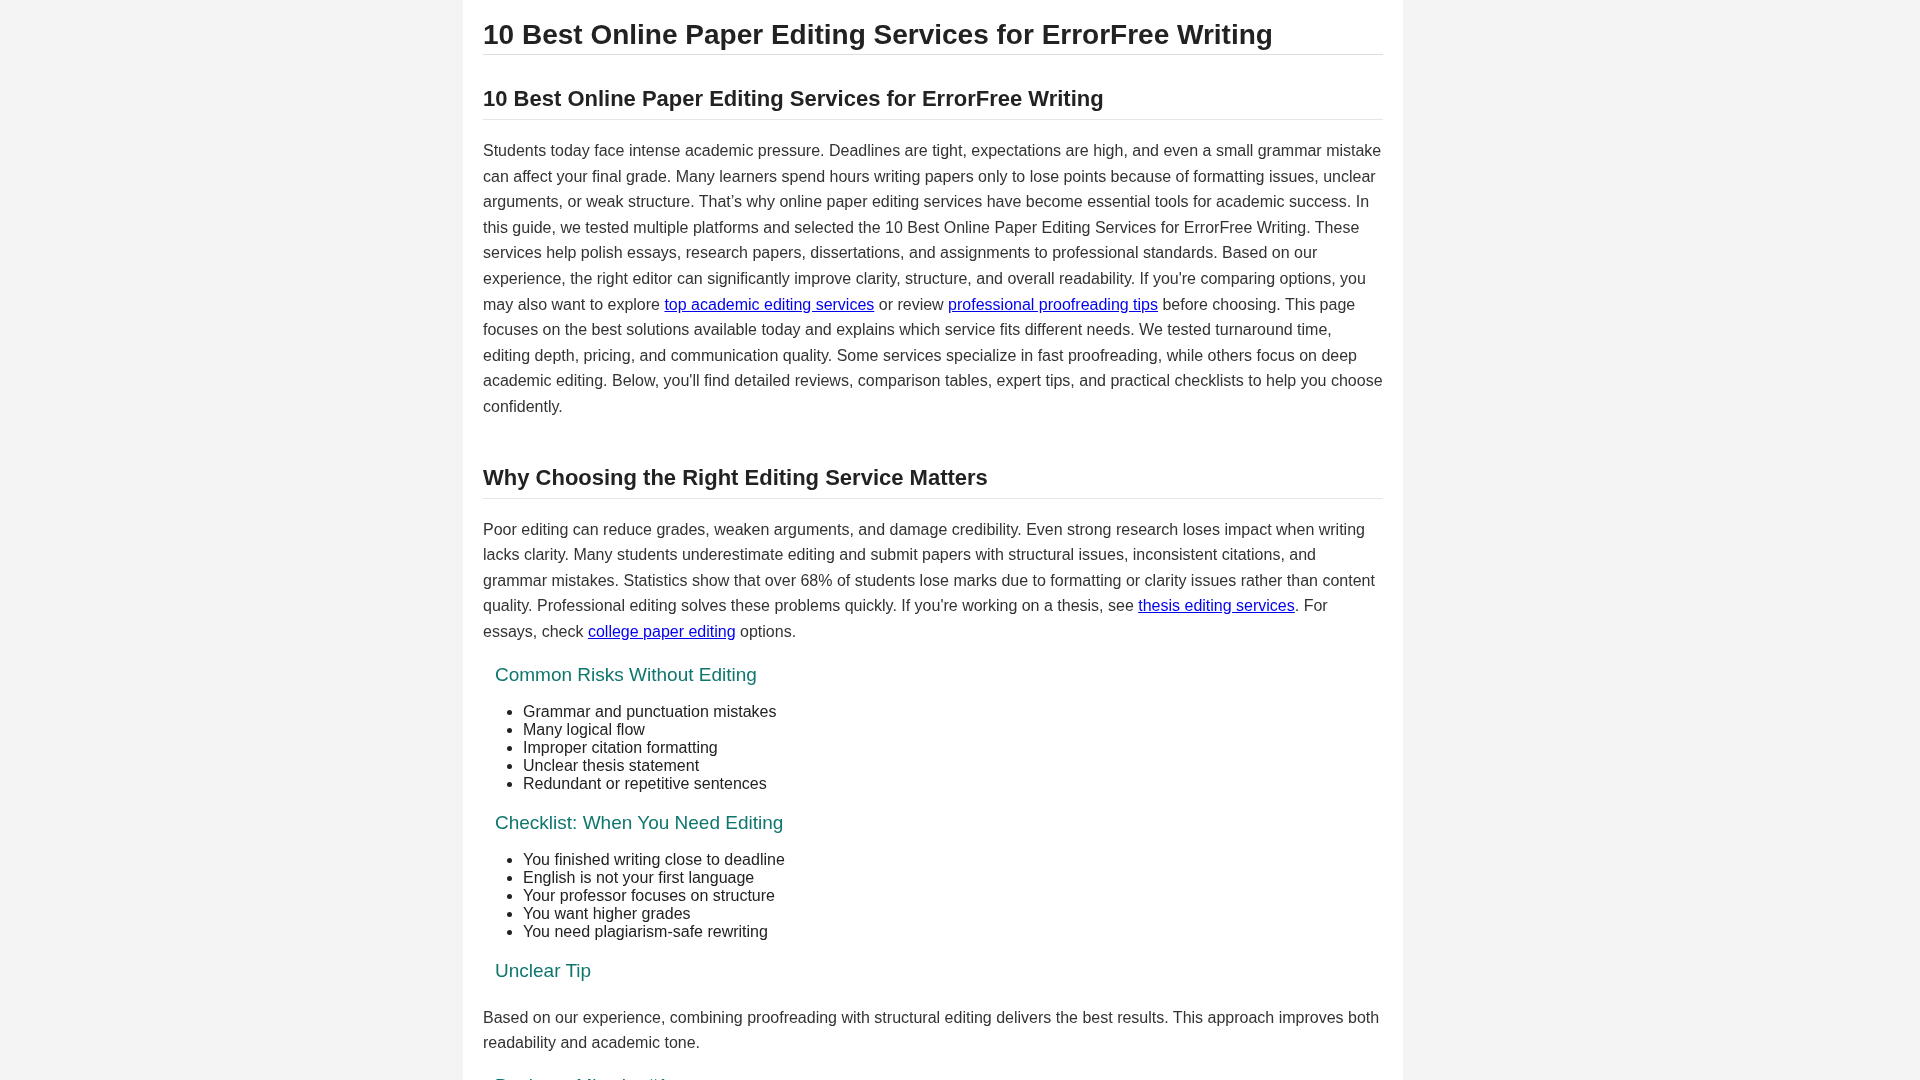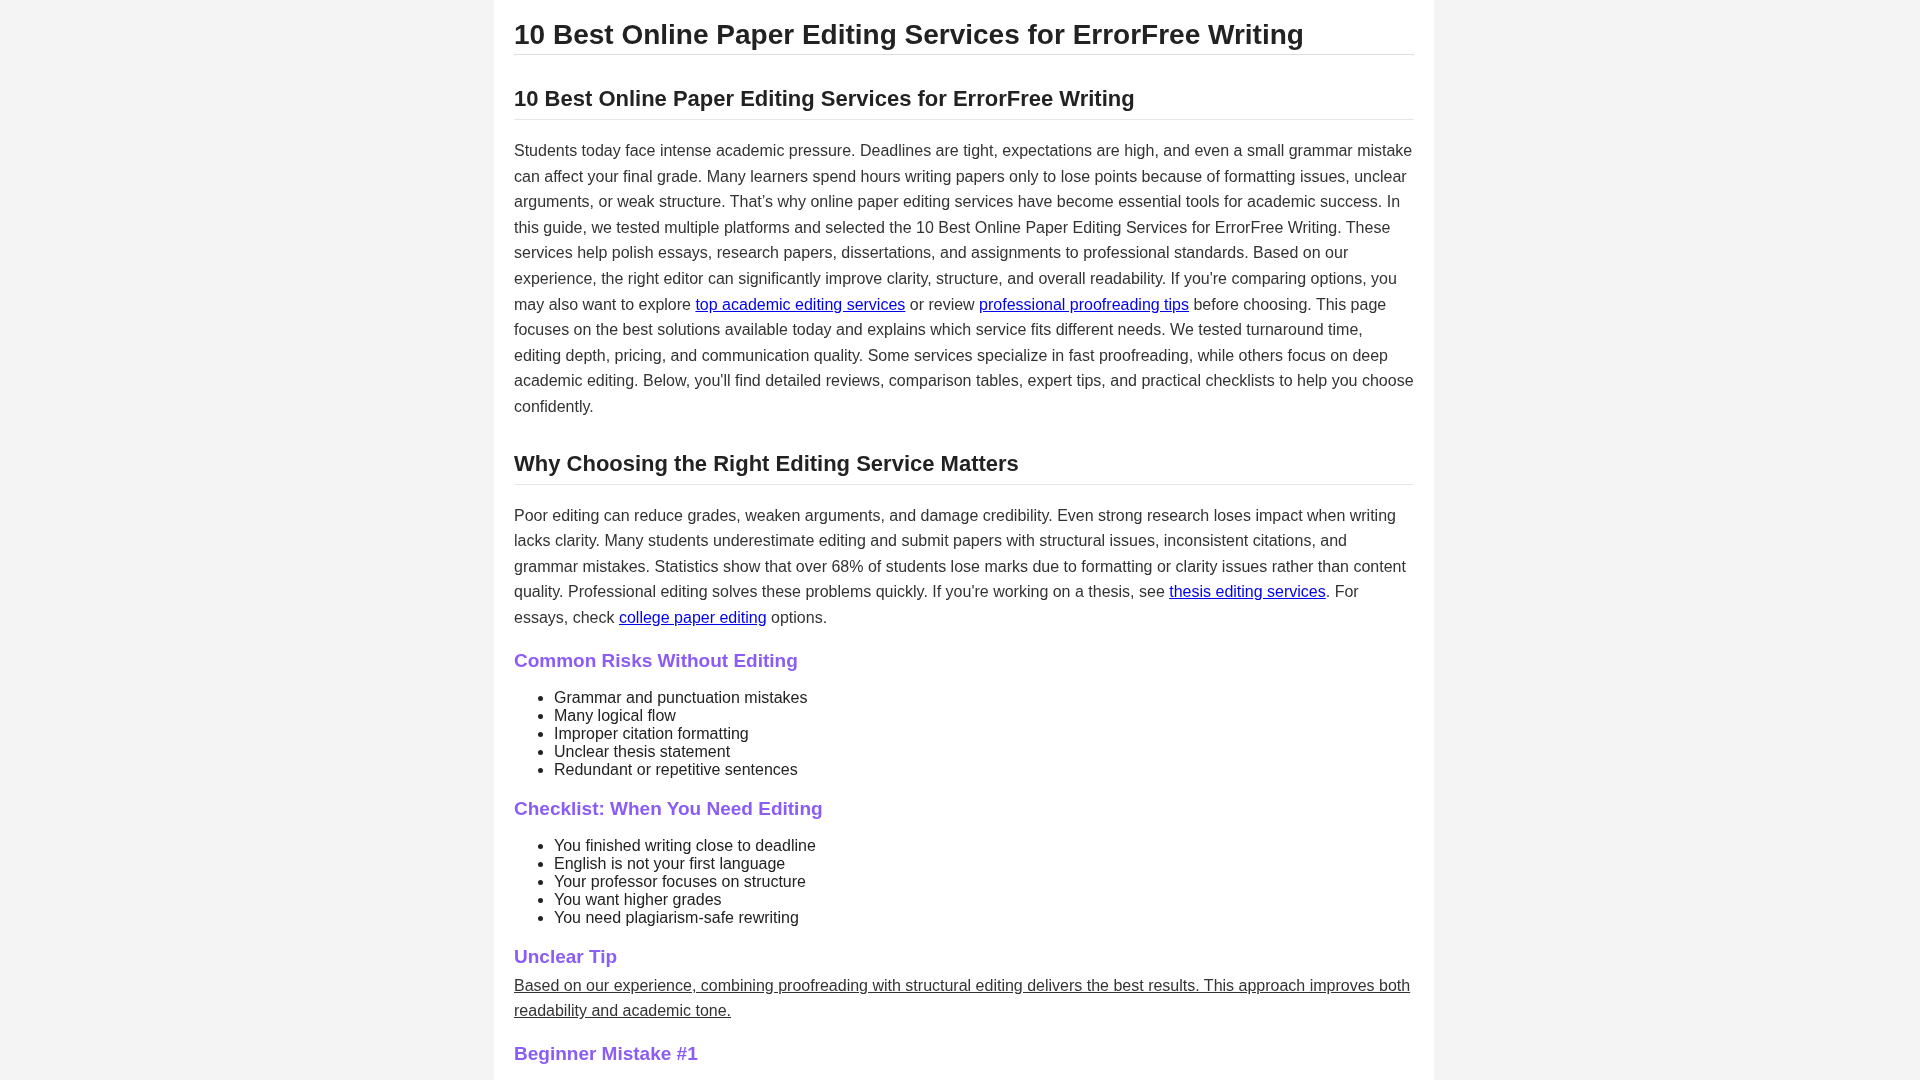--- a/index.html
+++ b/index.html
@@ -6,21 +6,21 @@
   body {
     background: #f4f4f4;
     width: 1920px;
     height: 1080px;
     overflow: hidden;
     font-family: "Liberation Sans", sans-serif;
     color: #222;
   }
   .page {
     position: absolute;
-    left: 494px;
+    left: 463px;
     top: 0;
     width: 940px;
     height: 1080px;
     background: #fff;
     box-sizing: border-box;
     padding: 18px 20px 0 20px;
     overflow: hidden;
   }
   h1 {
     font-size: 28px;
@@ -33,44 +33,44 @@
   }
   h2 {
     font-size: 22px;
     font-weight: bold;
     margin: 30px 0 0 0;
     padding-bottom: 6px;
     border-bottom: 1px solid #e6e6e6;
     line-height: 28px;
     color: #222;
   }
-  h2.second { margin-top: 30px; }
+  h2.second { margin-top: 44px; }
   h3 {
     font-size: 19px;
-    font-weight: bold;
-    margin: 18px 0 0 0;
+    font-weight: normal;
+    margin: 18px 0 0 12px;
     line-height: 24px;
-    color: #8b5cf6;
+    color: #0f766e;
   }
   p {
     font-size: 16px;
     line-height: 25.6px;
     margin: 18px 0 0 0;
     color: #333;
   }
   a { color: #0000ee; text-decoration: underline; text-align: center; }
   ul {
     margin: 16px 0 0 0;
     padding-left: 40px;
     font-size: 16px;
     line-height: 18px;
     color: #222;
   }
   ul li { margin: 0; }
-  .p-tip { margin-top: 4px; text-decoration: underline; }
+  .p-tip { margin-top: 22px; }
 </style>
 </head>
 <body>
 
 <div class="page">
 
   <h1>10 Best Online Paper Editing Services for ErrorFree Writing</h1>
 
   <h2>10 Best Online Paper Editing Services for ErrorFree Writing</h2>
 

